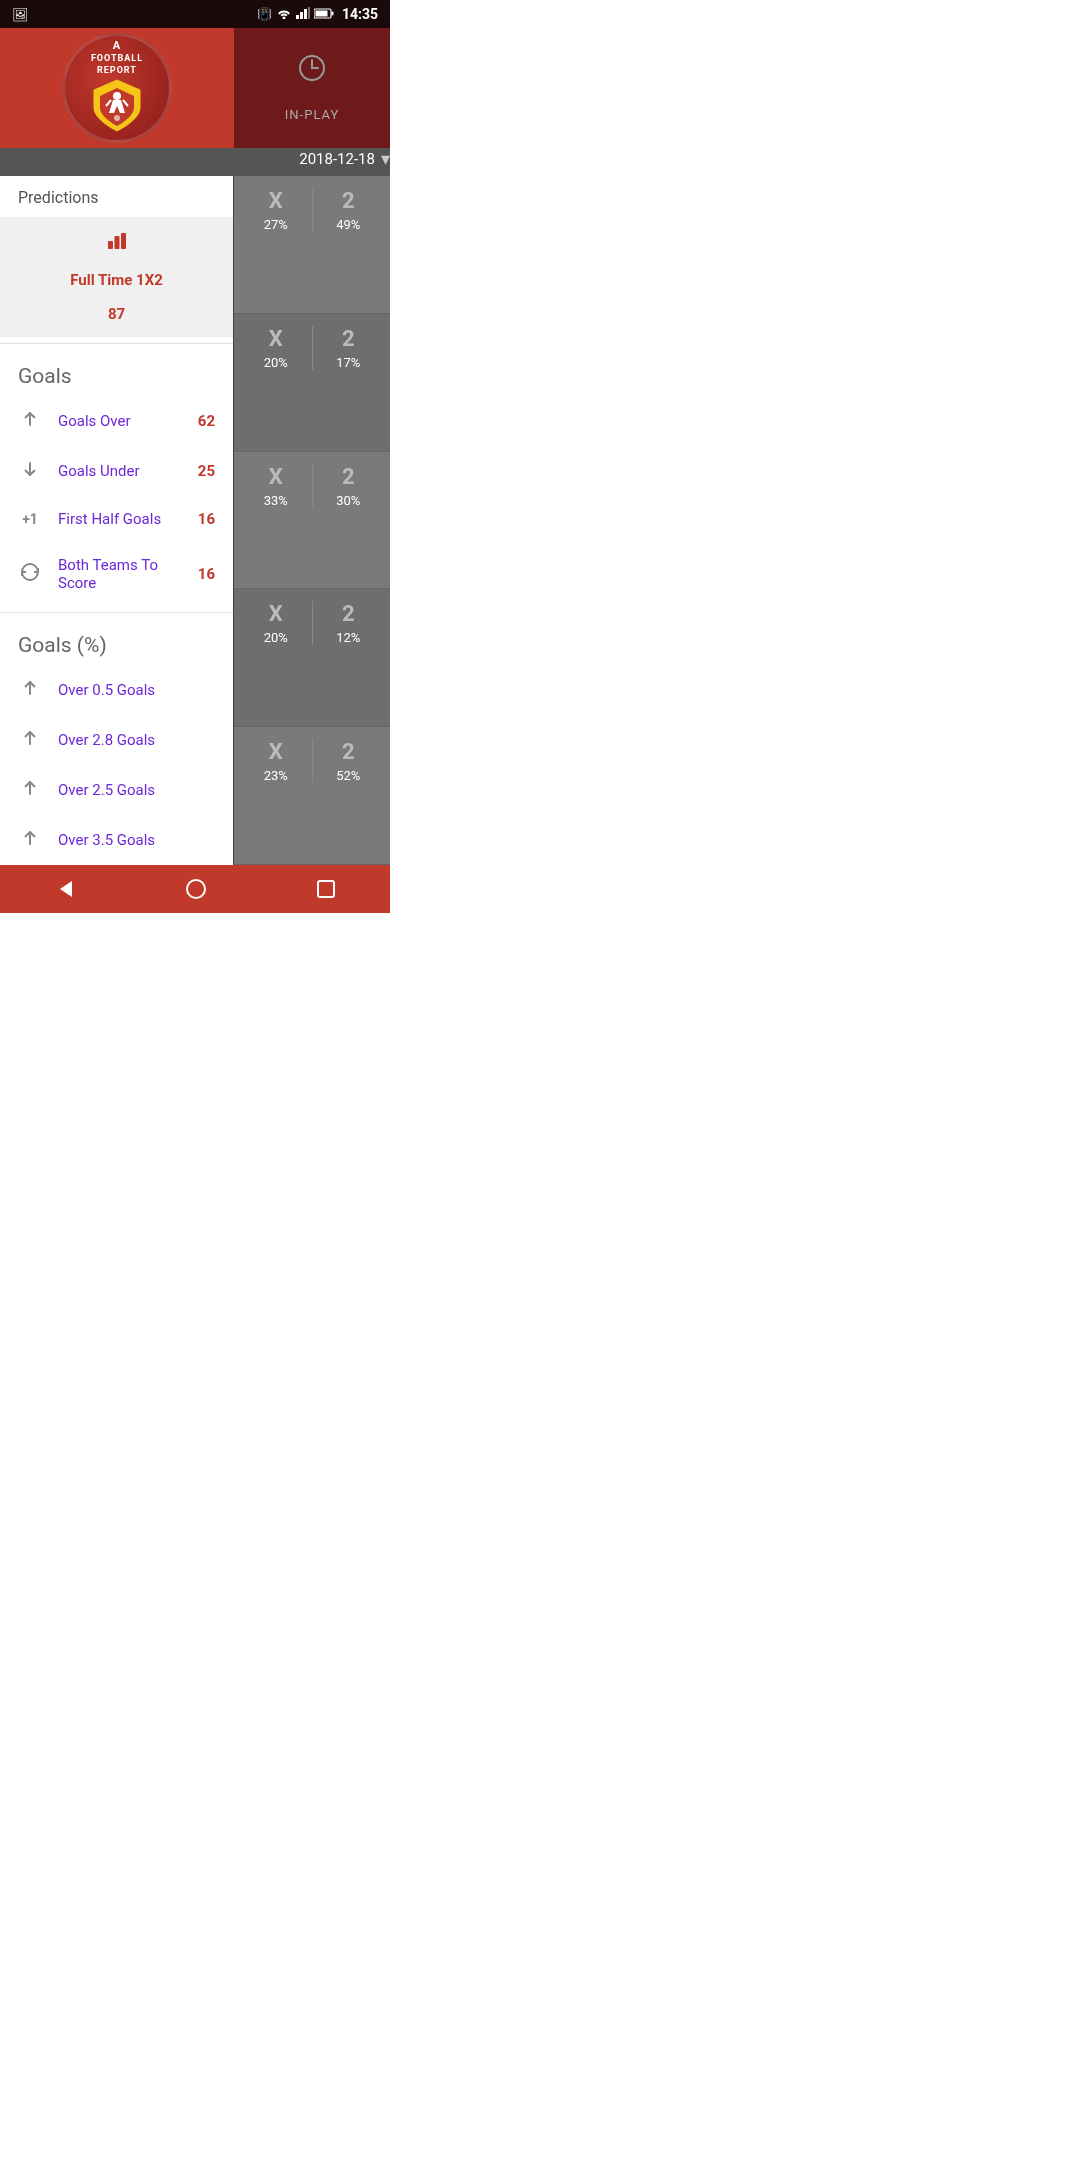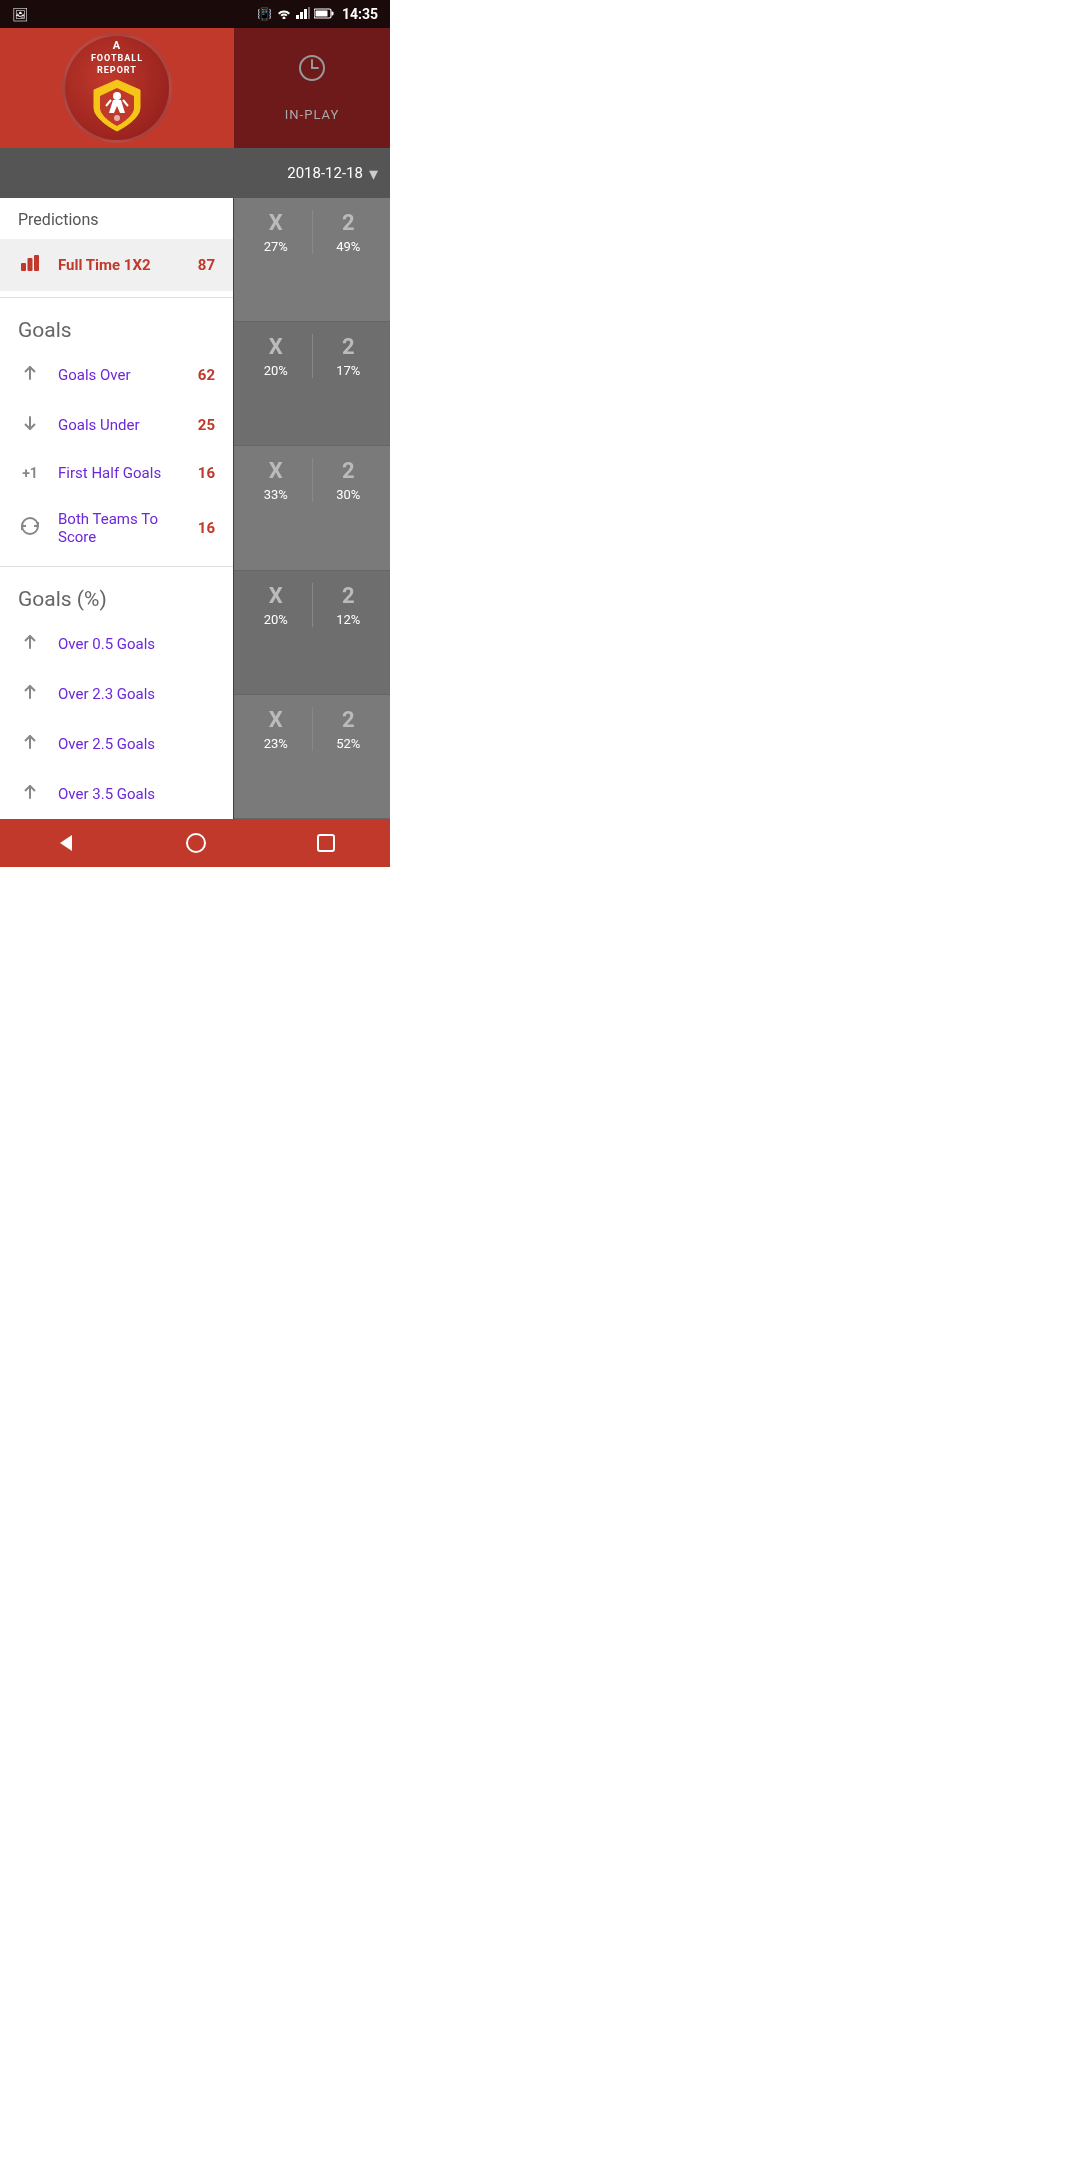--- a/index.html
+++ b/index.html
@@ -89,25 +89,24 @@
     .inplay-label {
       color: #aaa;
       font-size: 13px;
       letter-spacing: 1px;
       text-transform: uppercase;
     }
 
     
     .date-row {
       background: #555;
-      height: 50px;
-      display: flex;
-      align-items: center;
+      height: 28px;
+      display: flex;
+      align-items: flex-start;
       justify-content: flex-end;
-      padding-right: 12px;
     }
 
     .date-selector {
       display: flex;
       align-items: center;
       gap: 6px;
       color: #fff;
       font-size: 15px;
     }
 
@@ -138,20 +137,21 @@
     .menu-item {
       display: flex;
       align-items: center;
       padding: 14px 18px;
       gap: 16px;
       cursor: pointer;
     }
 
     .menu-item.active {
       background: #f0f0f0;
+      flex-direction: column;
     }
 
     .menu-item-icon {
       color: #c0392b;
       font-size: 18px;
       width: 24px;
       text-align: center;
       flex-shrink: 0;
     }
 
@@ -418,21 +418,21 @@
       <span class="menu-item-label">Over 0.5 Goals</span>
     </div>
 
     <div class="menu-item">
       <span class="menu-item-icon gray">
         <svg width="18" height="18" viewBox="0 0 18 18" fill="#888">
           <line x1="9" y1="15" x2="9" y2="3" stroke="#888" stroke-width="2" stroke-linecap="round"></line>
           <polyline points="4,8 9,3 14,8" fill="none" stroke="#888" stroke-width="2" stroke-linejoin="round"></polyline>
         </svg>
       </span>
-      <span class="menu-item-label">Over 2.3 Goals</span>
+      <span class="menu-item-label">Over 2.8 Goals</span>
     </div>
 
     <div class="menu-item">
       <span class="menu-item-icon gray">
         <svg width="18" height="18" viewBox="0 0 18 18" fill="#888">
           <line x1="9" y1="15" x2="9" y2="3" stroke="#888" stroke-width="2" stroke-linecap="round"></line>
           <polyline points="4,8 9,3 14,8" fill="none" stroke="#888" stroke-width="2" stroke-linejoin="round"></polyline>
         </svg>
       </span>
       <span class="menu-item-label">Over 2.5 Goals</span>

